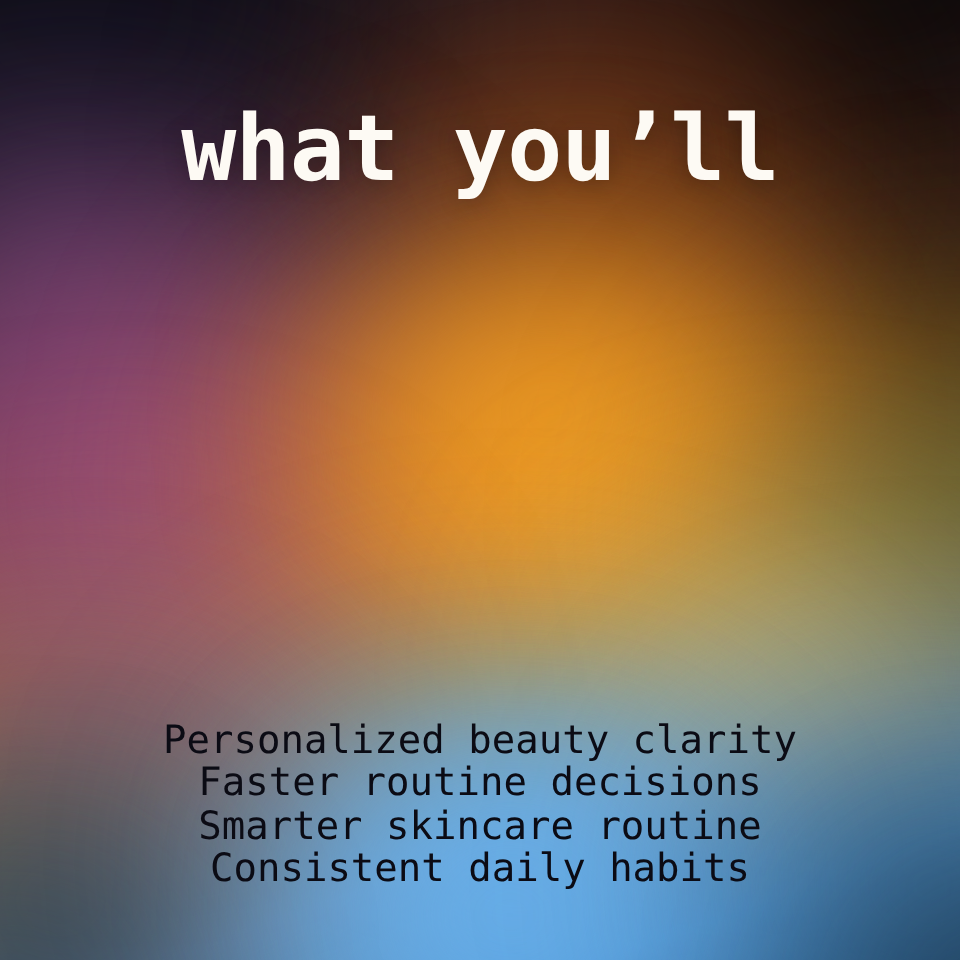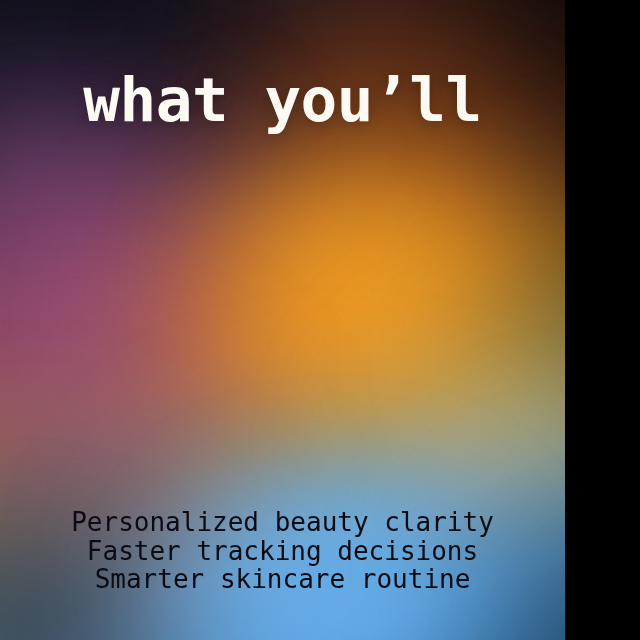--- a/index.html
+++ b/index.html
@@ -7,21 +7,21 @@
     margin: 0;
     padding: 0;
     background: #000;
   }
   body {
     font-family: "DejaVu Sans Mono", monospace;
   }
 
   #poster {
     position: relative;
-    width: 565px;
+    width: 640px;
     height: 640px;
     overflow: hidden;
     background: #101018;
     isolation: isolate;
   }
 
   
   .mesh {
     position: absolute;
     inset: 0;
@@ -225,18 +225,19 @@
   </div>
 
   <div class="content">
 
     <h1 class="headline">
       <span class="hl-line">what you’ll</span>
     </h1>
 
     <div class="benefits">
       <div class="benefit">Personalized beauty clarity</div>
-      <div class="benefit">Faster tracking decisions</div>
+      <div class="benefit">Faster routine decisions</div>
       <div class="benefit">Smarter skincare routine</div>
+      <div class="benefit">Consistent daily habits</div>
     </div>
 
   </div>
 </div>
 
 </body></html>

